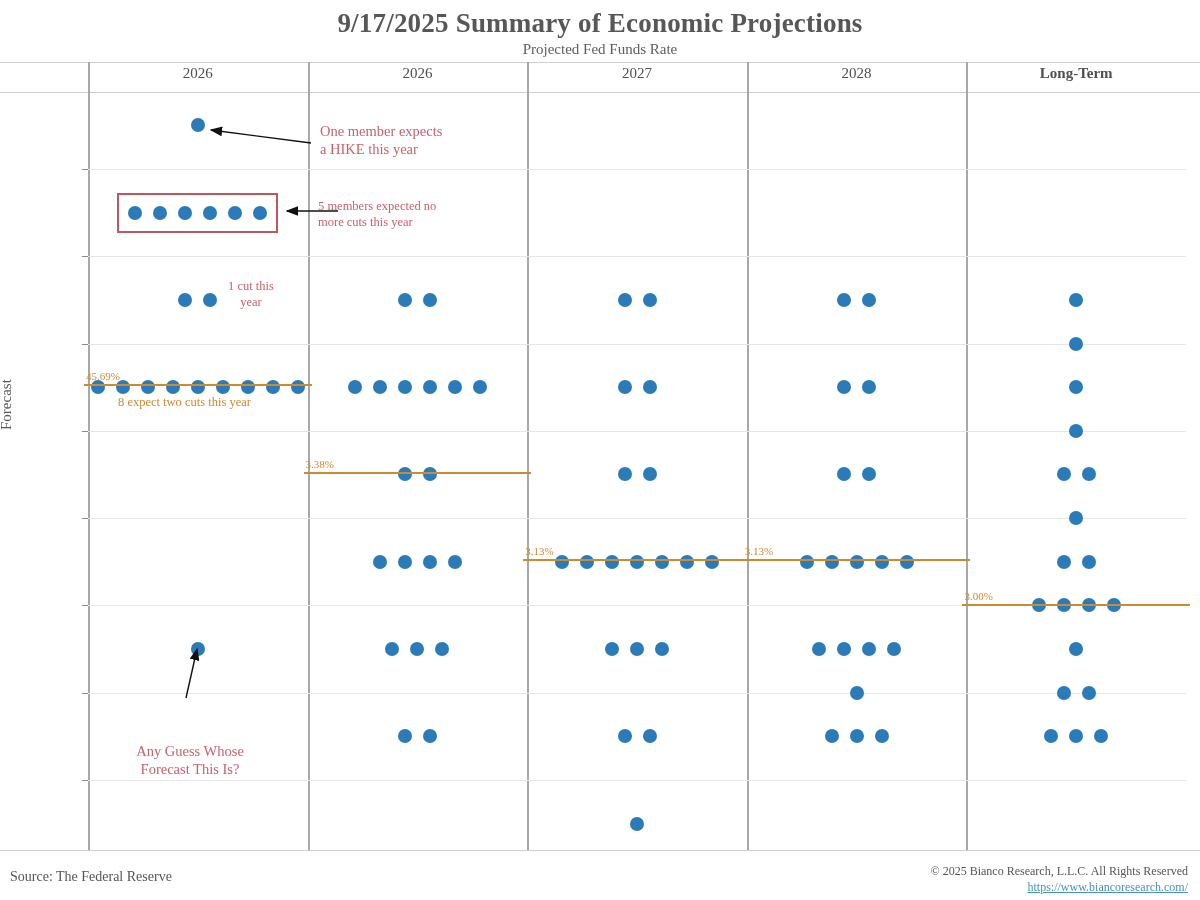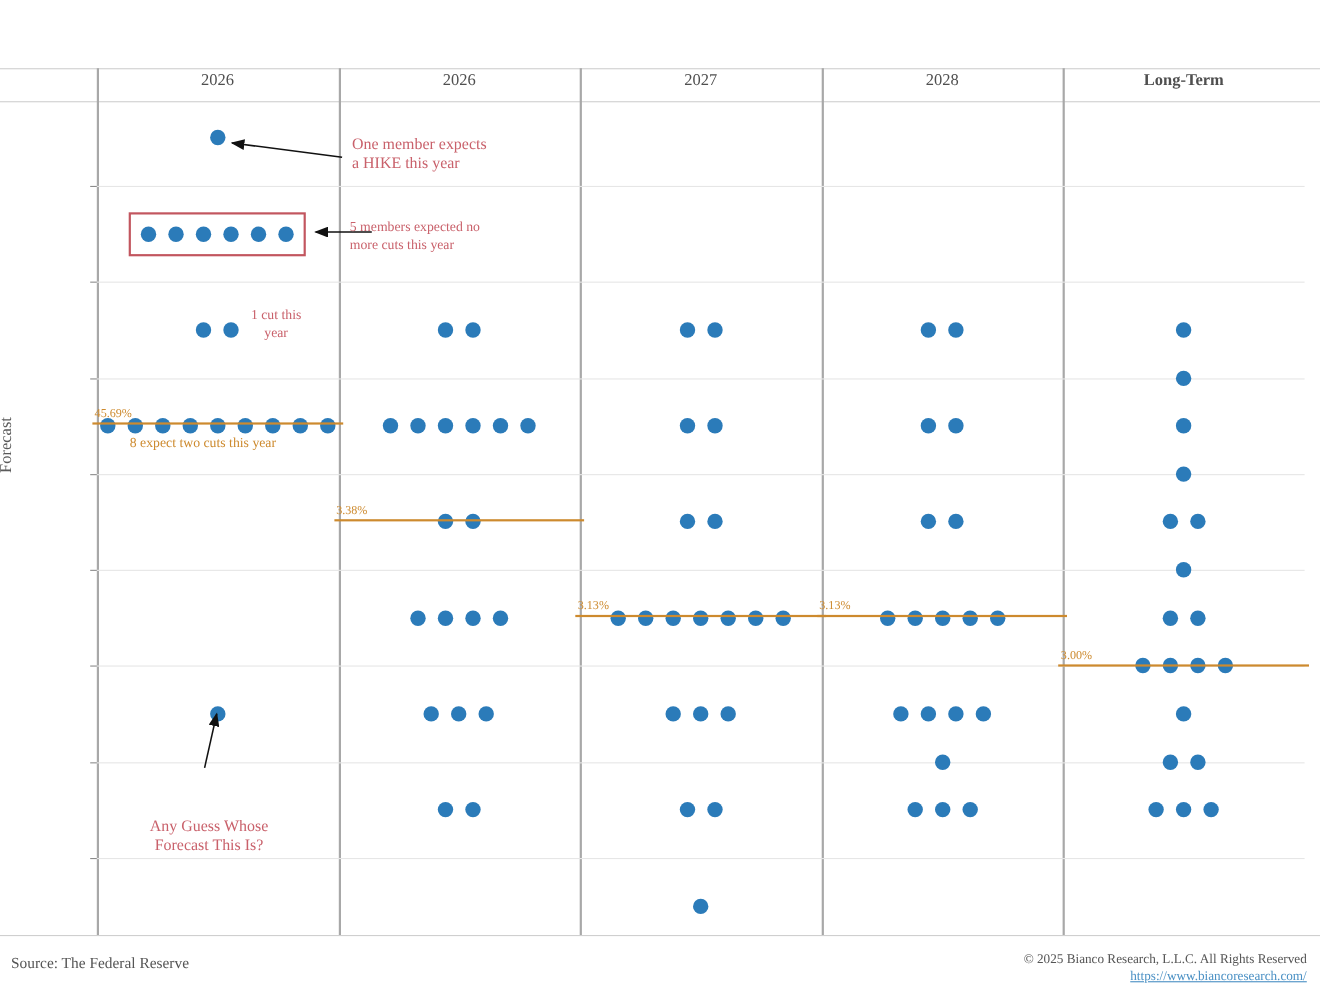--- a/index.html
+++ b/index.html
@@ -179,20 +179,22 @@
     color: #4a90c4;
     text-align: right;
     text-decoration: underline;
   }
 </style>
 </head>
 <body>
 
 <div id="stage">
 
+  <div id="title">9/17/2025 Summary of Economic Projections</div>
+  <div id="subtitle">Projected Fed Funds Rate</div>
 
   <div id="headerrule-top"></div>
   <div id="headerrule-bot"></div>
   <div id="yaxis-line"></div>
   <div id="footrule"></div>
 
   <div id="ylabel">Forecast</div>
 
   <div id="colheads">
       <div class="colhead" style="left: 88px; width: 219.6px;">2026</div>

